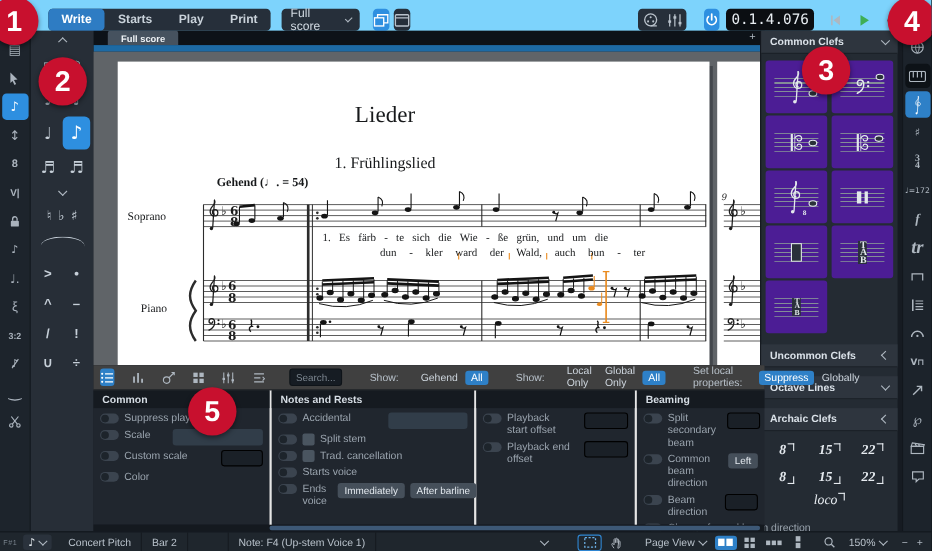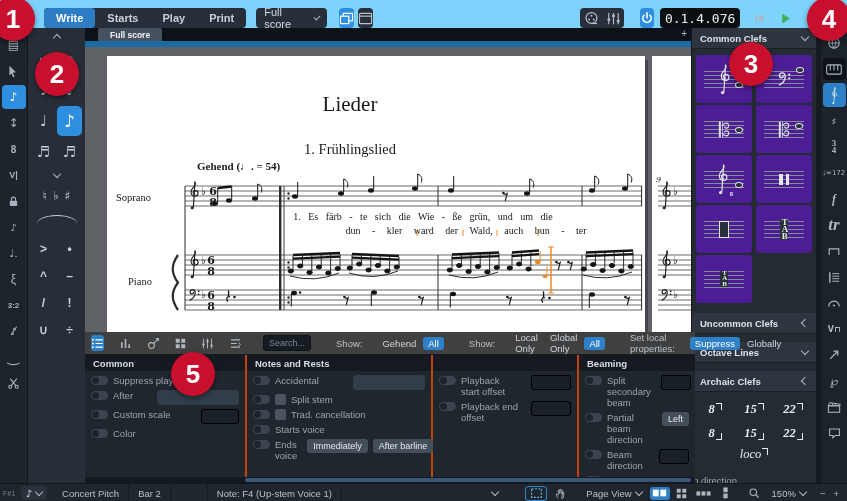--- a/index.html
+++ b/index.html
@@ -83,21 +83,21 @@
   .propbar{height:22px;background:#404040;display:flex;align-items:center;padding:0 6px;gap:15px;border-bottom:1px solid #161b21;}
   .pb-icon{width:18px;height:16px;display:flex;align-items:center;justify-content:center;color:#aeb7c0;border-radius:3px;}
   .pb-icon.sel{background:#2e80c7;color:#fff;}
   .searchbox{width:64px;height:14px;background:#161c23;border:1px solid #0e1318;border-radius:3px;color:#7b858f;
              font-size:9px;display:flex;align-items:center;padding:0 5px;margin-left:6px;}
   .pb-label{font-size:9.5px;color:#b7c0c9;margin-left:10px;}
   .seg{display:flex;gap:2px;align-items:center;}
   .segbtn{font-size:9.5px;color:#cdd5dd;padding:1px 5px;border-radius:3px;}
   .segbtn.sel{background:#2e80c7;color:#fff;}
   .propcols{display:flex;height:123px;}
-  .pcol{display:flex;flex-direction:column;border-right:2px solid #c2410c;box-sizing:border-box;}
+  .pcol{display:flex;flex-direction:column;border-right:2px solid #e5e5e5;box-sizing:border-box;}
   .pcol-head{height:16px;background:#151a20;color:#d6dde4;font-size:9.5px;font-weight:700;display:flex;align-items:center;padding:0 8px;flex:none;}
   .prow{display:flex;align-items:flex-start;padding:4px 6px 0 6px;gap:5px;}
   .toggle{flex:none;width:17px;height:9px;background:#3b444f;border-radius:5px;position:relative;margin-top:1px;}
   .toggle:before{content:"";position:absolute;left:1px;top:1px;width:7px;height:7px;border-radius:50%;background:#1d242b;}
   .pchk{flex:none;width:11px;height:11px;background:#4a5560;border-radius:2px;}
   .plabel{font-size:9.5px;color:#9aa4ae;line-height:11px;}
   .pfield{flex:none;height:15px;background:#1a2027;border:1px solid #000;border-radius:3px;box-sizing:border-box;}
   .pselect{flex:none;height:15px;background:#313d49;border-radius:3px;}
   .pbtn{font-size:9px;color:#e2e8ee;background:#454f5a;border-radius:3px;padding:2px 6px;flex:none;}
   .spacer{flex:1;}
@@ -885,21 +885,21 @@
     <div class="propcols">
 
       <div class="pcol" style="width:162px">
         <div class="pcol-head">Common</div>
         <div class="prow">
           <span class="toggle"></span>
           <span class="plabel">Suppress playback</span>
         </div>
         <div class="prow">
           <span class="toggle"></span>
-          <span class="plabel">After</span>
+          <span class="plabel">Scale</span>
           <span class="spacer"></span>
             <span class="pselect" style="width:82px"></span>
         </div>
         <div class="prow">
           <span class="toggle"></span>
           <span class="plabel">Custom scale</span>
           <span class="spacer"></span>
             <span class="pfield" style="width:38px"></span>
         </div>
         <div class="prow">
@@ -958,21 +958,21 @@
       <div class="pcol" style="width:116px;border-right:none">
         <div class="pcol-head">Beaming</div>
         <div class="prow">
           <span class="toggle"></span>
           <span class="plabel" style="width:44px">Split secondary beam</span>
           <span class="spacer"></span>
             <span class="pfield" style="width:30px"></span>
         </div>
         <div class="prow">
           <span class="toggle"></span>
-          <span class="plabel" style="width:44px">Partial beam direction</span>
+          <span class="plabel" style="width:44px">Common beam direction</span>
           <span class="spacer"></span>
             <span class="pbtn">Left</span>
         </div>
         <div class="prow">
           <span class="toggle"></span>
           <span class="plabel">Beam direction</span>
           <span class="spacer"></span>
             <span class="pfield" style="width:30px"></span>
         </div>
         <div class="prow">

